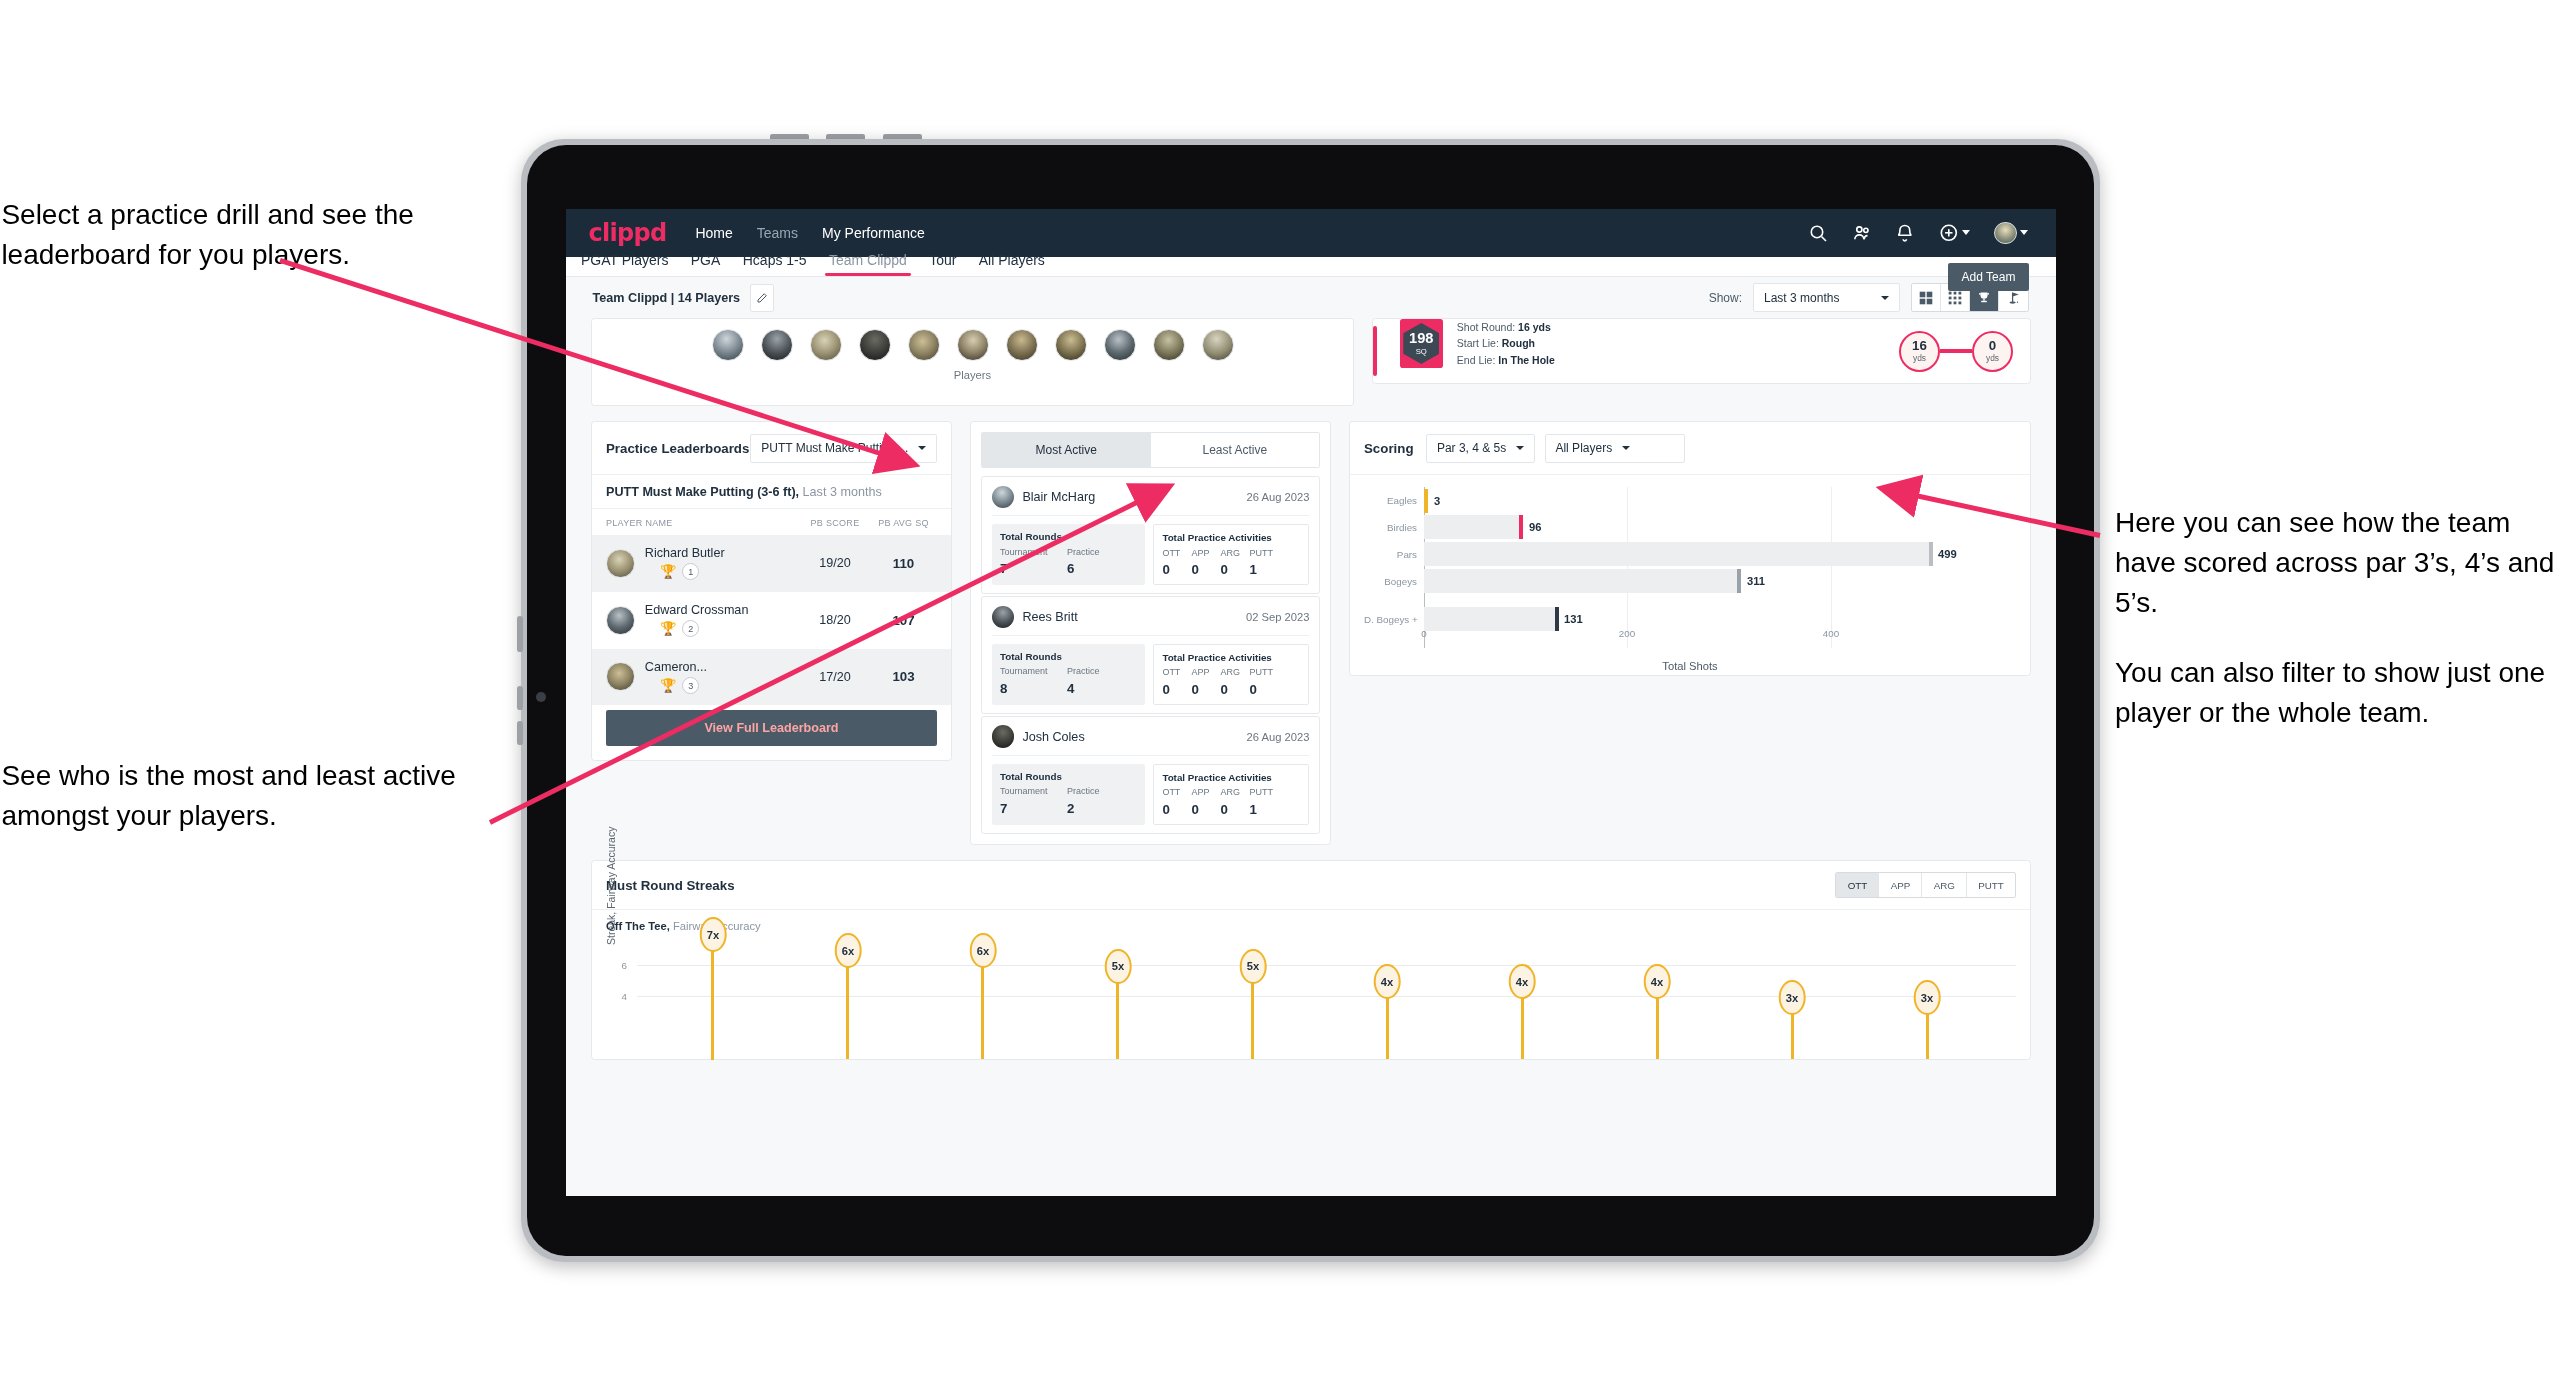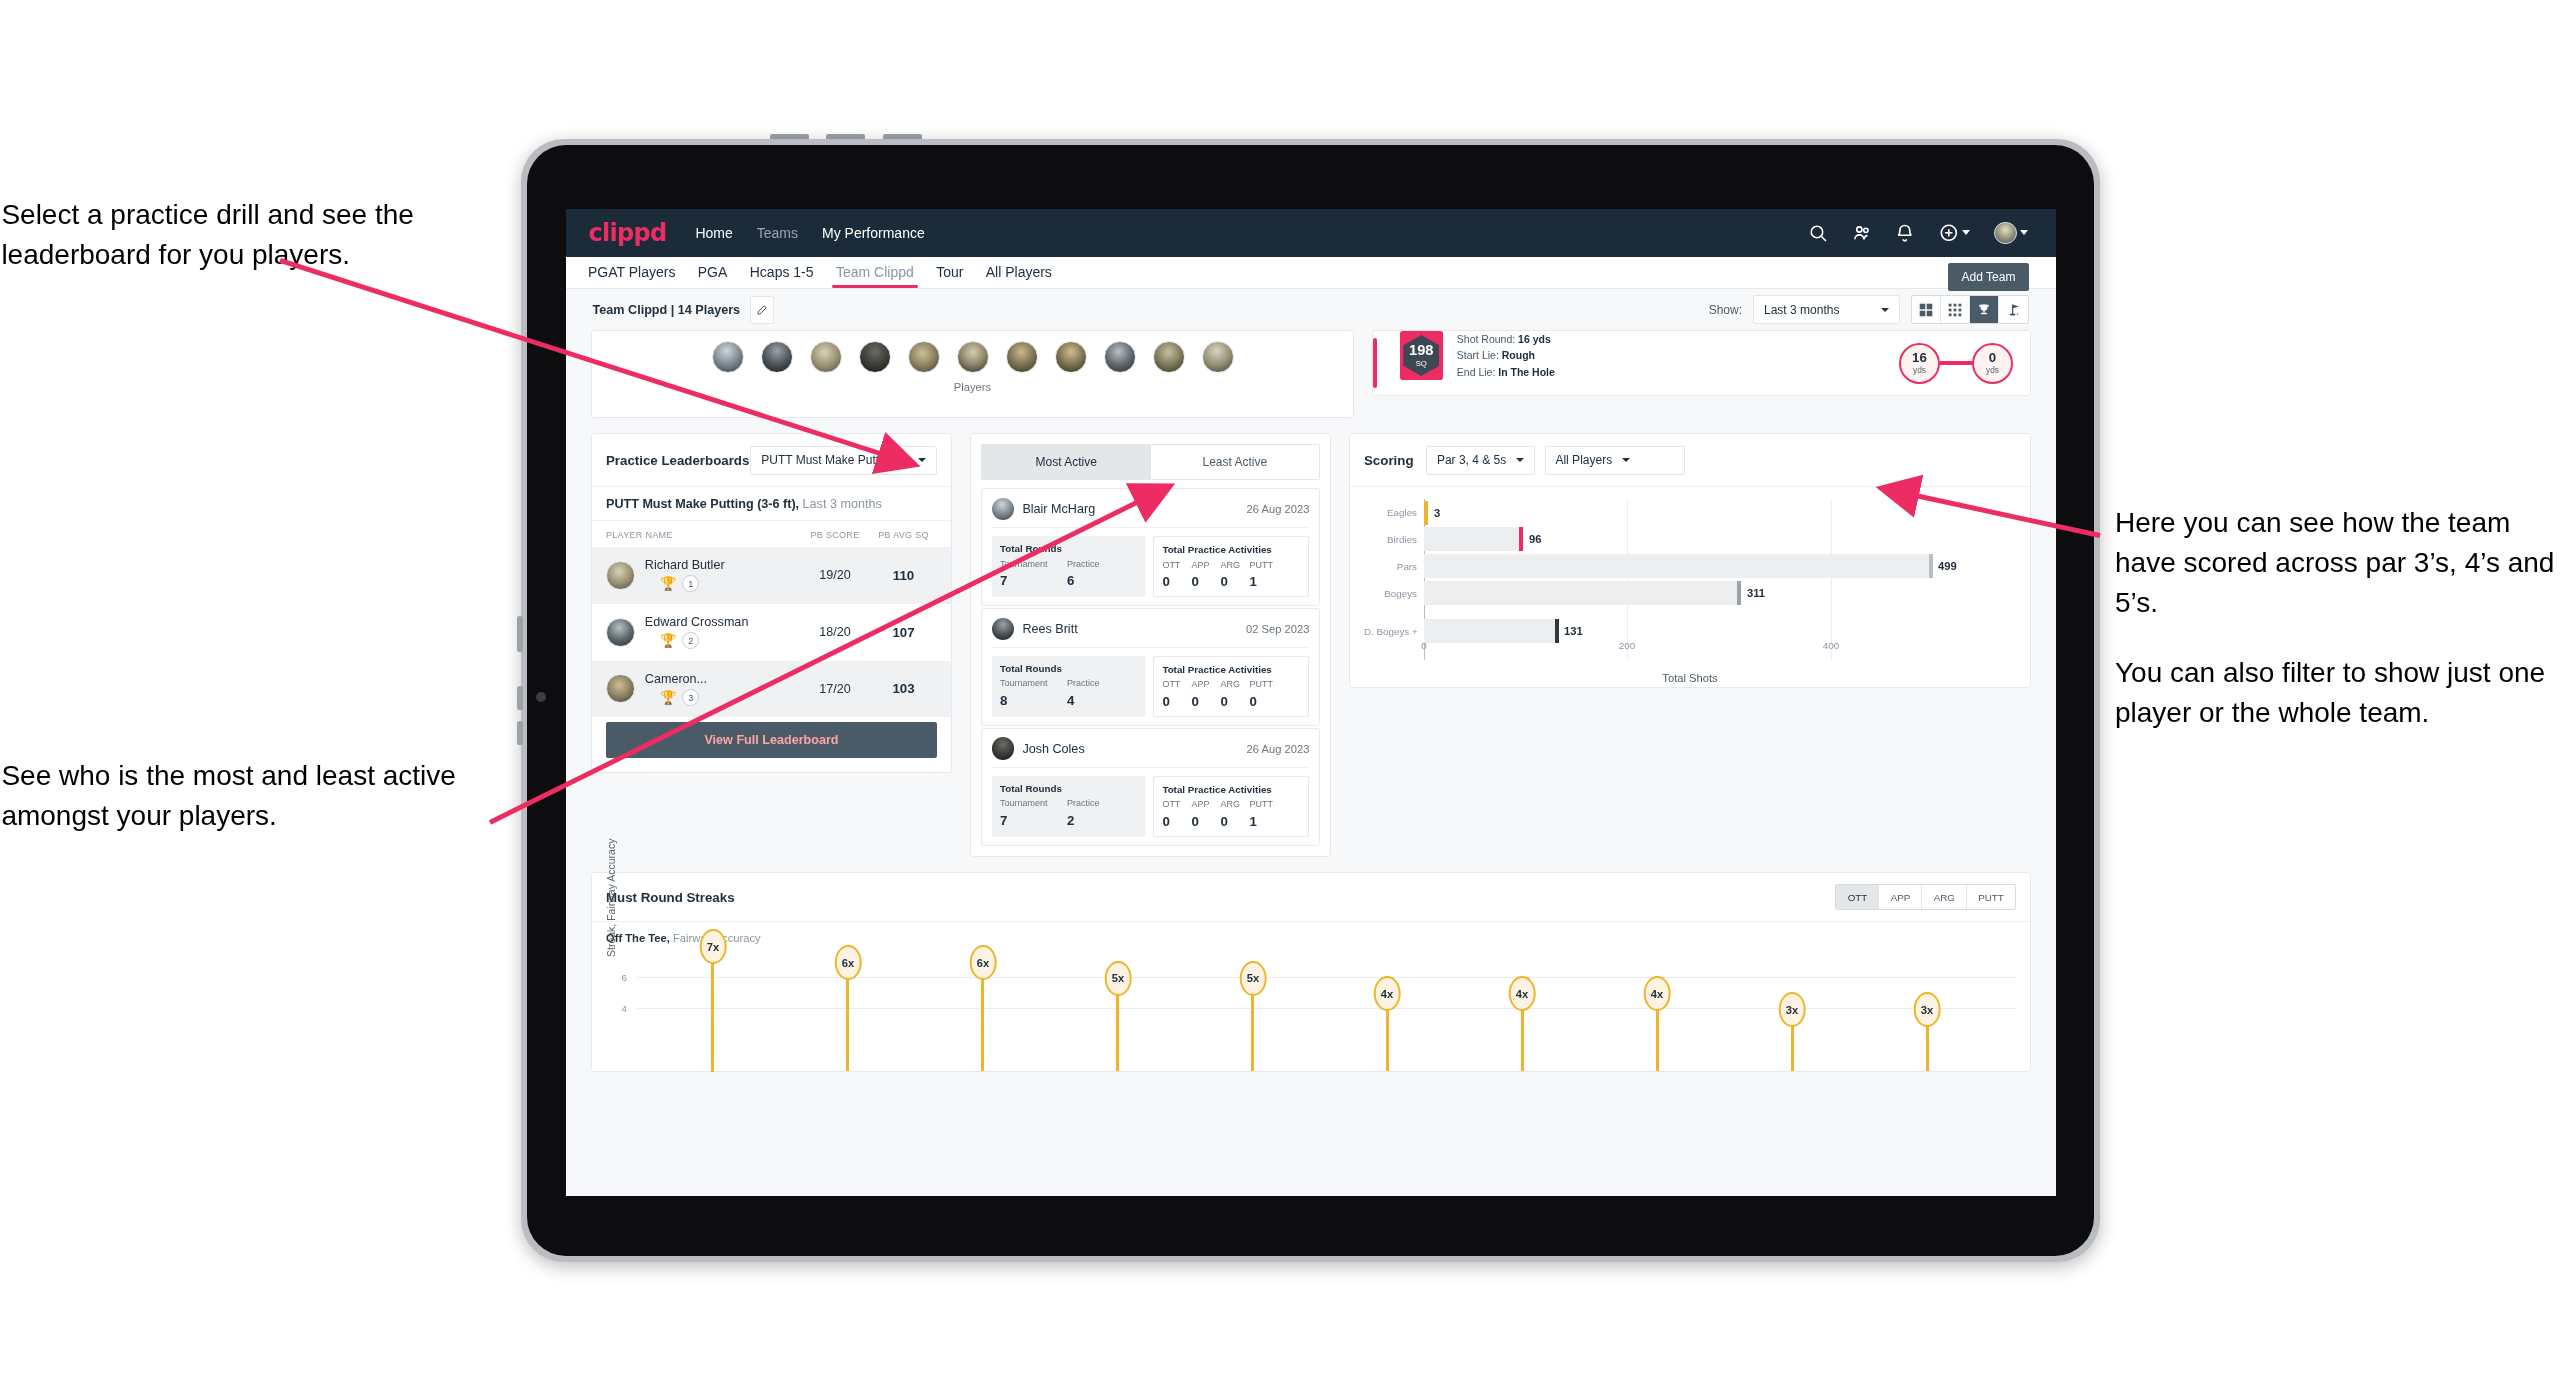--- a/index.html
+++ b/index.html
@@ -75,22 +75,22 @@
   .nav-ic svg { display: block; width: 19.6px; height: 19.6px; }
   .chev { width: 0; height: 0; border-left: 4.9px solid transparent; border-right: 4.9px solid transparent;
           border-top: 5.6px solid #ffffff; margin-left: 3.5px; }
   .nav-grp { display: flex; align-items: center; }
   .avatar-sm { width: 22.4px; height: 22.4px; border-radius: 50%;
     background: radial-gradient(circle at 50% 35%, #e8dfbc 0%, #8a8f7a 55%, #4b5150 100%);
     border: 1.4px solid #d8dde2; }
 
   
   #tabbar {
-    height: 32px; background: #ffffff; display: flex; align-items: flex-end;
-    padding: 0 22px; position: relative; border-bottom: 0.7px solid #e6e8eb;
+    height: 20px; background: #ffffff; display: flex; align-items: flex-end;
+    padding: 0 15px; position: relative; border-bottom: 0.7px solid #e6e8eb;
   }
   .tab { font-size: 14px; color: #21303f; padding: 0 11.2px 8.4px 11.2px; position: relative; }
   .tab:first-child { padding-left: 0; }
   .tab.active { color: #8b96a2; }
   .tab.active::after { content: ""; position: absolute; left: 7px; right: 7px; bottom: 0;
     height: 2.8px; background: #ec2c62; border-radius: 1.4px; }
   #addteam {
     position: absolute; right: 26.6px; top: 5.6px;
     background: #4b5a67; color: #fff; font-size: 12px;
     padding: 7px 14px; border-radius: 2.1px; border: none;

